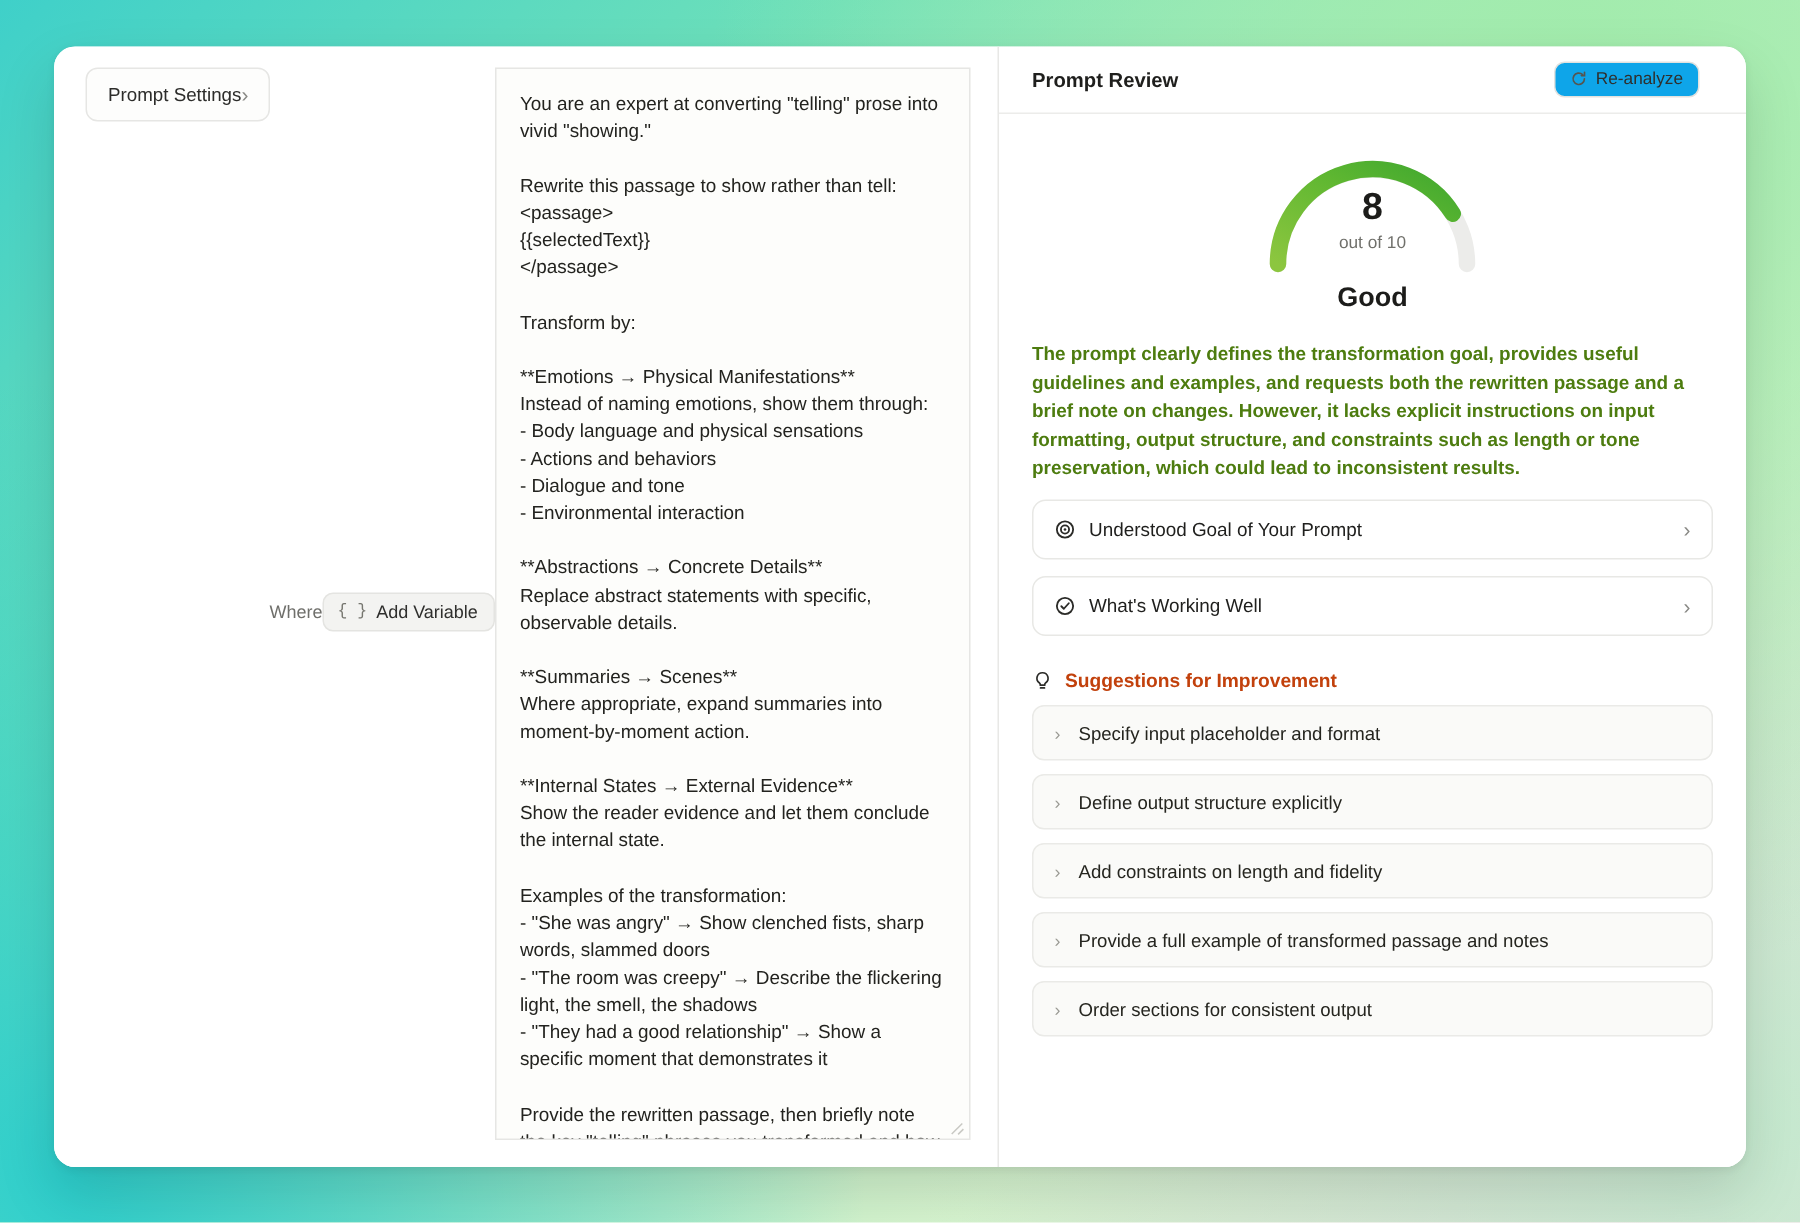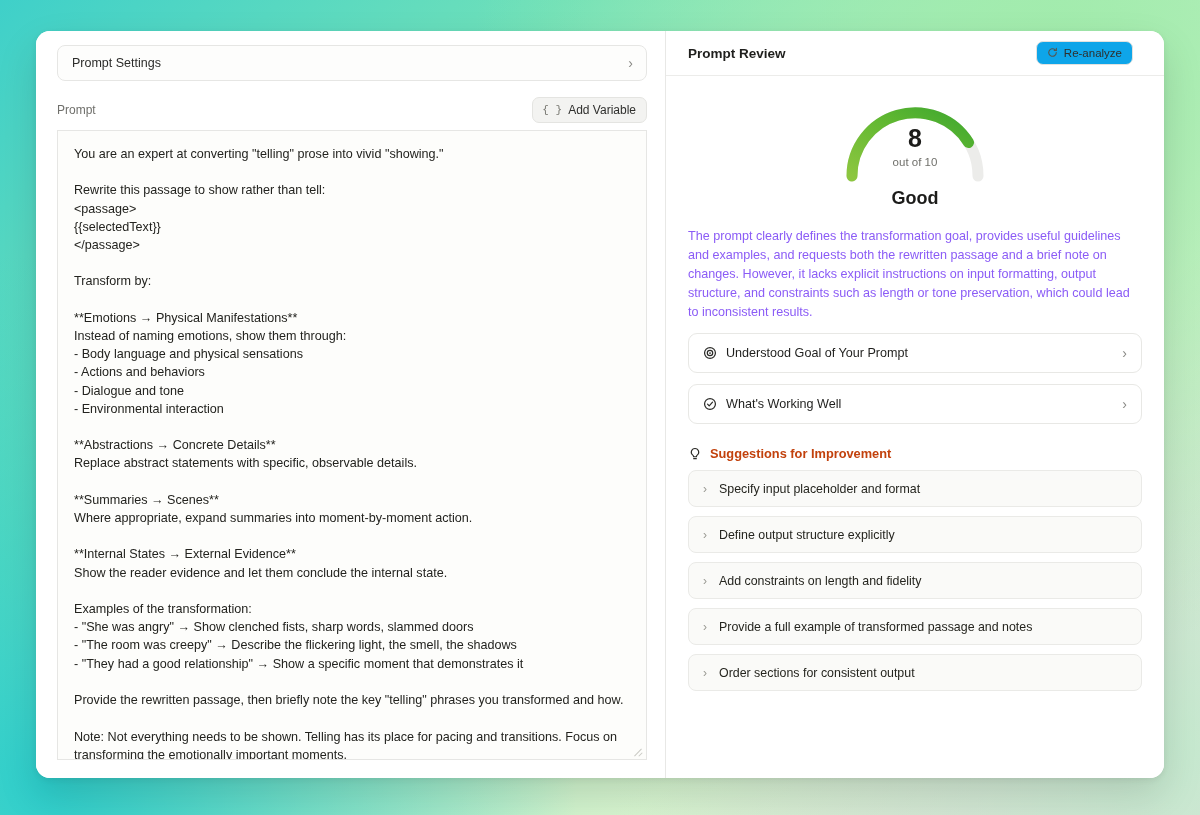--- a/index.html
+++ b/index.html
@@ -32,21 +32,20 @@
     box-shadow: 0 18px 40px rgba(0,0,0,0.13), 0 2px 6px rgba(0,0,0,0.07);
     display: flex;
     overflow: hidden;
   }
   
   .left-pane {
     width: 630px;
     background: #ffffff;
     border-right: 1px solid #e8e8e6;
     display: flex;
-    flex-direction: column;
     padding: 14px 18px 0 21px;
   }
   .settings-bar {
     height: 36px;
     border: 1px solid #e6e6e4;
     border-radius: 8px;
     background: #fdfdfc;
     display: flex;
     align-items: center;
     justify-content: space-between;
@@ -194,22 +193,23 @@
   }
   .verdict {
     font-size: 18px;
     font-weight: bold;
     color: #1c1c1a;
     margin-top: 6px;
   }
   .summary {
     font-size: 12.6px;
     line-height: 19px;
-    color: #8b5cf6;
+    color: #4d7c0f;
     margin-top: 18px;
+    font-weight: bold;
   }
   .collapse-row {
     height: 40px;
     border: 1px solid #e8e8e5;
     border-radius: 9px;
     background: #ffffff;
     display: flex;
     align-items: center;
     justify-content: space-between;
     padding: 0 14px 0 14px;
@@ -269,21 +269,21 @@
 <div class="window">
 
   <div class="left-pane">
 
     <div class="settings-bar">
       <span class="label">Prompt Settings</span>
       <span class="chev">›</span>
     </div>
 
     <div class="prompt-header">
-      <span class="prompt-label">Prompt</span>
+      <span class="prompt-label">Where</span>
       <div class="add-var-btn">
         <span class="braces">{ }</span>
         <span>Add Variable</span>
       </div>
     </div>
 
     <div class="prompt-box">
       <div class="prompt-text">You are an expert at converting "telling" prose into vivid "showing."
 
 Rewrite this passage to show rather than tell:

